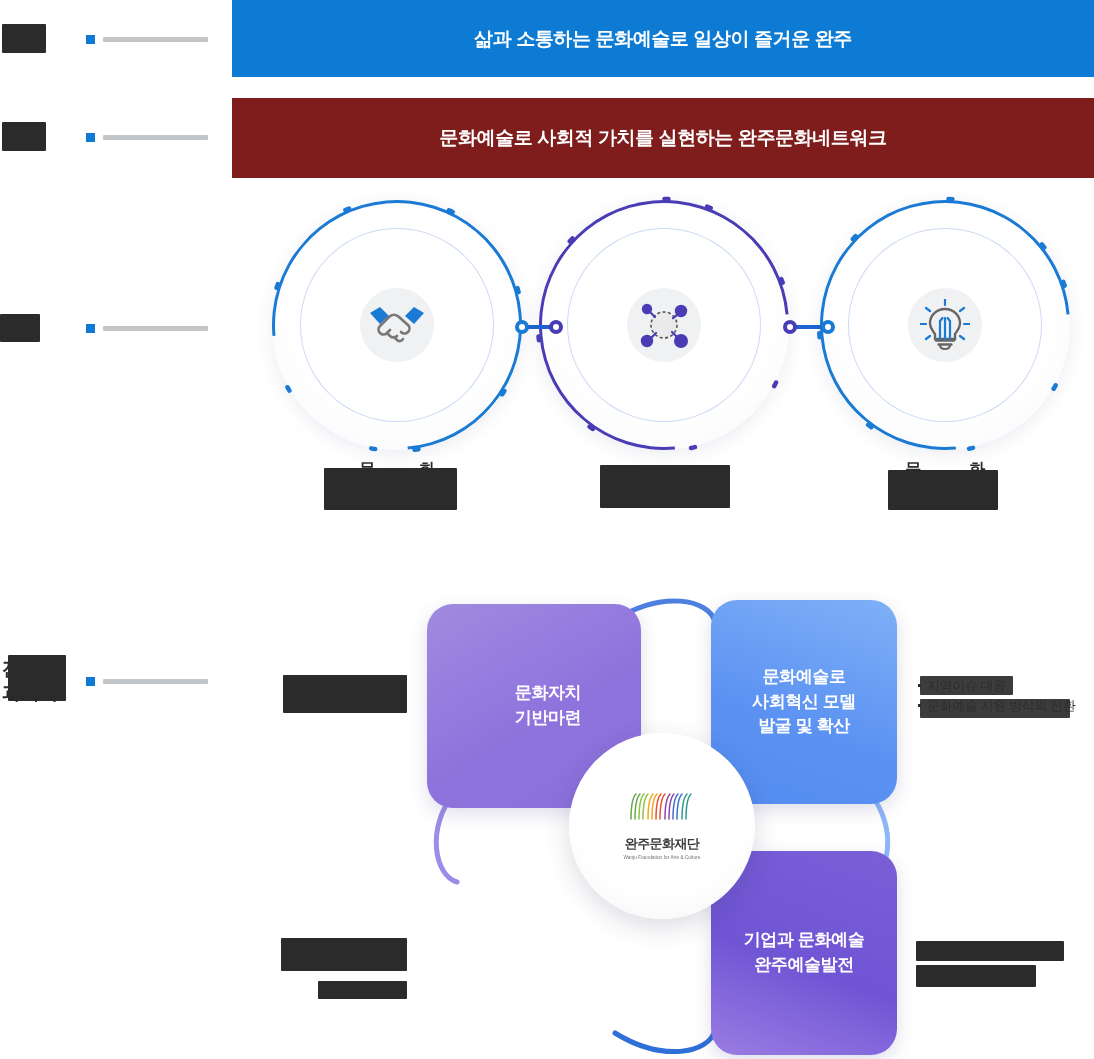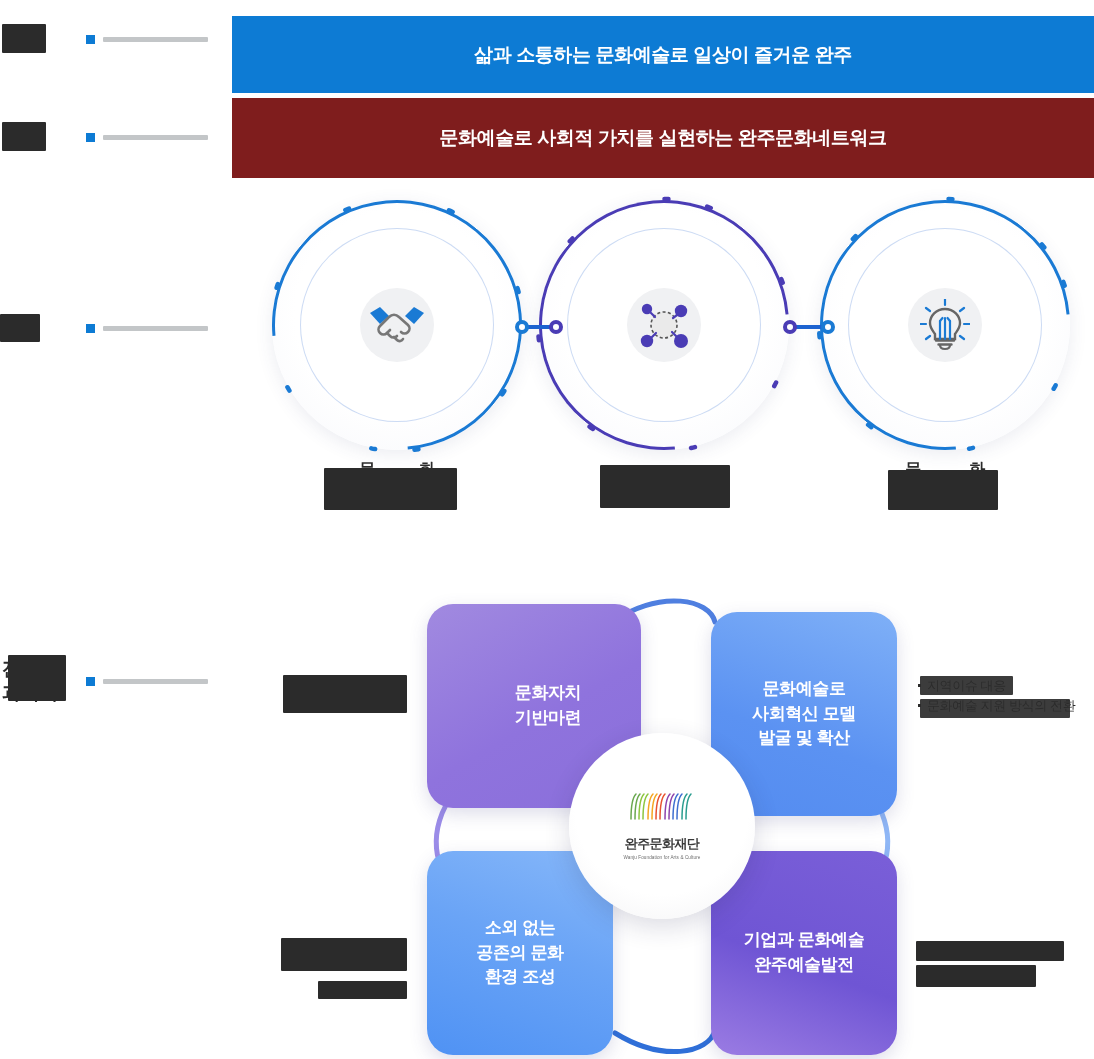--- a/index.html
+++ b/index.html
@@ -66,21 +66,20 @@
     justify-content: center;
     color: #ffffff;
     font-size: 19px;
     font-weight: 700;
     letter-spacing: -0.4px;
   }
   .banner-vision {
     top: 0;
     height: 77px;
     background: #0d7bd4;
-    margin-top: 16px;
   }
   .banner-mission {
     top: 98px;
     height: 80px;
     background: #7f1d1d;
   }
 
   
   .goals {
     position: absolute;
@@ -223,21 +222,21 @@
     text-align: center;
     color: #ffffff;
     font-size: 17px;
     font-weight: 700;
     line-height: 1.45;
     letter-spacing: -0.4px;
     white-space: pre-line;
     box-shadow: 0 6px 18px rgba(70,70,140,0.18);
   }
   .card-tl { left: 0;    top: 8px;    background: linear-gradient(150deg,#a18ae0 0%, #8f73dd 55%, #8a6fdb 100%); padding-left: 28px; }
-  .card-tr { right: 0;   top: 16px;    background: linear-gradient(200deg,#7fb0f7 0%, #5b92f2 60%, #548cf0 100%); }
+  .card-tr { right: 0;   top: 4px;    background: linear-gradient(200deg,#7fb0f7 0%, #5b92f2 60%, #548cf0 100%); }
   .card-bl { left: 0;    bottom: 0; background: linear-gradient(20deg,#4f92f4 0%, #6aa4f6 55%, #86b7f9 100%); }
   .card-br { right: 0;   bottom: 0; background: linear-gradient(200deg,#7a5fd8 0%, #6f55d4 55%, #9b7ce3 100%); }
 
   .hub {
     position: absolute;
     left: 50%;
     top: 50%;
     transform: translate(-50%,-50%);
     width: 186px;
     height: 186px;
@@ -414,25 +413,20 @@
   </svg>
 
   <div class="card card-tl">
     <span>문화자치
 기반마련</span>
   </div>
   <div class="card card-tr">
     <span>문화예술로
 사회혁신 모델
 발굴 및 확산</span>
-  </div>
-  <div class="card card-bl">
-    <span>소외 없는
-공존의 문화
-환경 조성</span>
   </div>
   <div class="card card-br">
     <span>기업과 문화예술
 완주예술발전</span>
   </div>
 
   <div class="hub">
     <svg width="68" height="28" viewBox="0 0 68 28">
       <g stroke-width="1.5" fill="none" stroke-linecap="round">
         <path d="M3 27 C3 13 5 5 8 2" stroke="#6aa84f"></path>

